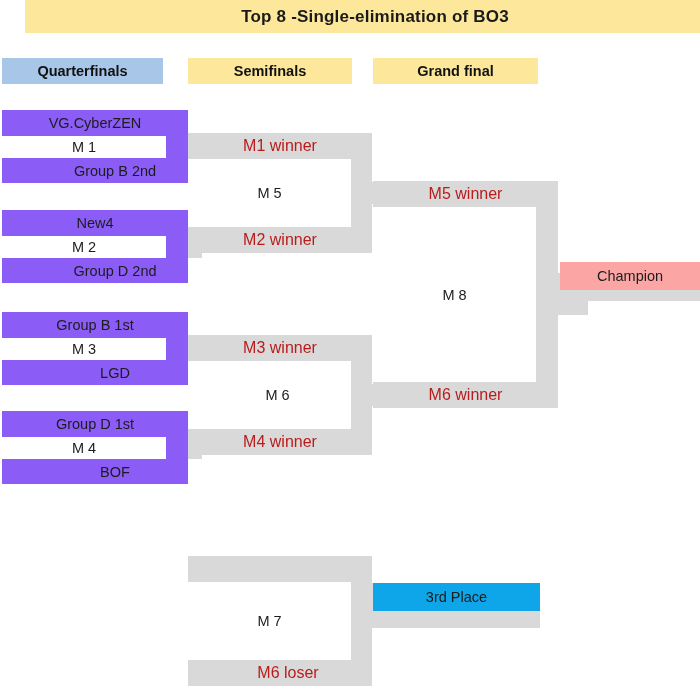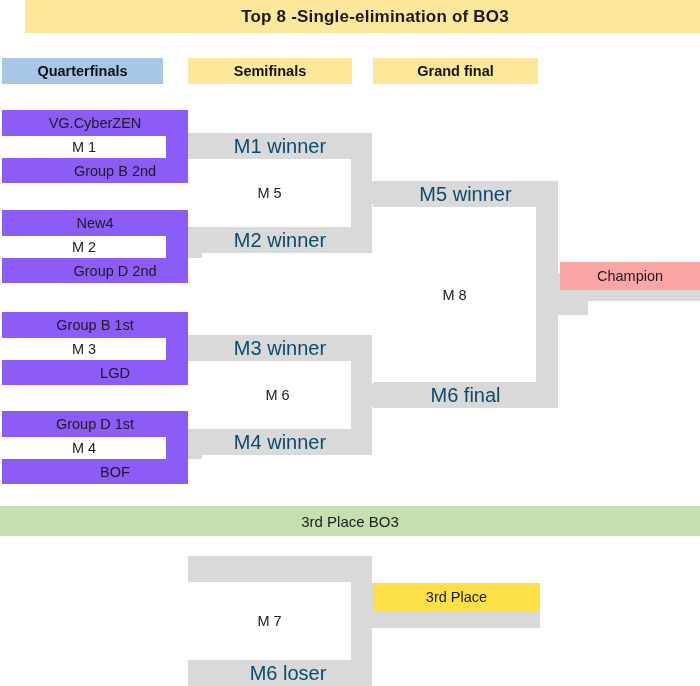--- a/index.html
+++ b/index.html
@@ -103,22 +103,22 @@
   .bracket-hole {
     position: absolute;
     left: 0;
     background: #ffffff;
   }
   .bracket-arm {
     position: absolute;
     display: flex;
     align-items: center;
     justify-content: center;
-    font-size: 20px;
-    color: #0c4a6e;
+    font-size: 16px;
+    color: #b91c1c;
   }
   .bracket-label {
     position: absolute;
     display: flex;
     align-items: center;
     justify-content: center;
     font-size: 14.5px;
     color: #1c1c1c;
   }
   .bracket-stem {
@@ -128,21 +128,21 @@
 
   
   .outcome {
     display: flex;
     align-items: center;
     justify-content: center;
     font-size: 14.5px;
     color: #1c1c1c;
   }
   .champion-chip { background: #fca5a5; }
-  .third-chip    { background: #fde047; }
+  .third-chip    { background: #0ea5e9; }
 
   
   .third-banner {
     left: 0;
     top: 506px;
     width: 700px;
     height: 30px;
     background: #c5dfae;
     display: flex;
     align-items: center;
@@ -202,29 +202,28 @@
     <div class="bracket-arm" style="left:0; top:0; width:184px; height:26px;">M3 winner</div>
     <div class="bracket-hole" style="top:26px; width:163px; height:68px;"></div>
     <div class="bracket-arm" style="left:0; bottom:0; width:184px; height:26px;">M4 winner</div>
     <div class="bracket-label" style="left:8px; top:26px; width:163px; height:68px;">M 6</div>
     <div class="bracket-stem" style="left:184px; top:49px; width:14px; height:22px;"></div>
   </div>
 
   <div class="abs bracket" style="left:373px; top:181px; width:185px; height:227px;">
     <div class="bracket-arm" style="left:0; top:0; width:185px; height:26px;">M5 winner</div>
     <div class="bracket-hole" style="top:26px; width:163px; height:175px;"></div>
-    <div class="bracket-arm" style="left:0; bottom:0; width:185px; height:26px;">M6 final</div>
+    <div class="bracket-arm" style="left:0; bottom:0; width:185px; height:26px;">M6 winner</div>
     <div class="bracket-label" style="left:0; top:26px; width:163px; height:175px;">M 8</div>
     <div class="bracket-stem" style="left:185px; top:92px; width:30px; height:42px;"></div>
   </div>
 
   <div class="abs" style="left:558px; top:273px; width:142px; height:28px; background:#d9d9d9;"></div>
   <div class="abs outcome champion-chip" style="left:560px; top:262px; width:140px; height:28px;">Champion</div>
 
-  <div class="abs third-banner">3rd Place BO3</div>
 
   <div class="abs bracket" style="left:188px; top:556px; width:184px; height:130px;">
     <div class="bracket-arm" style="left:0; top:0; width:184px; height:38px;margin-top:25px;">M5 loser</div>
     <div class="bracket-hole" style="top:26px; width:163px; height:78px;"></div>
     <div class="bracket-arm" style="left:8px; top:104px; width:184px; height:26px;">M6 loser</div>
     <div class="bracket-label" style="left:0; top:26px; width:163px; height:78px;">M 7</div>
   </div>
 
   <div class="abs" style="left:372px; top:583px; width:168px; height:45px; background:#d9d9d9;"></div>
   <div class="abs outcome third-chip" style="left:373px; top:583px; width:167px; height:28px;">3rd Place</div>

